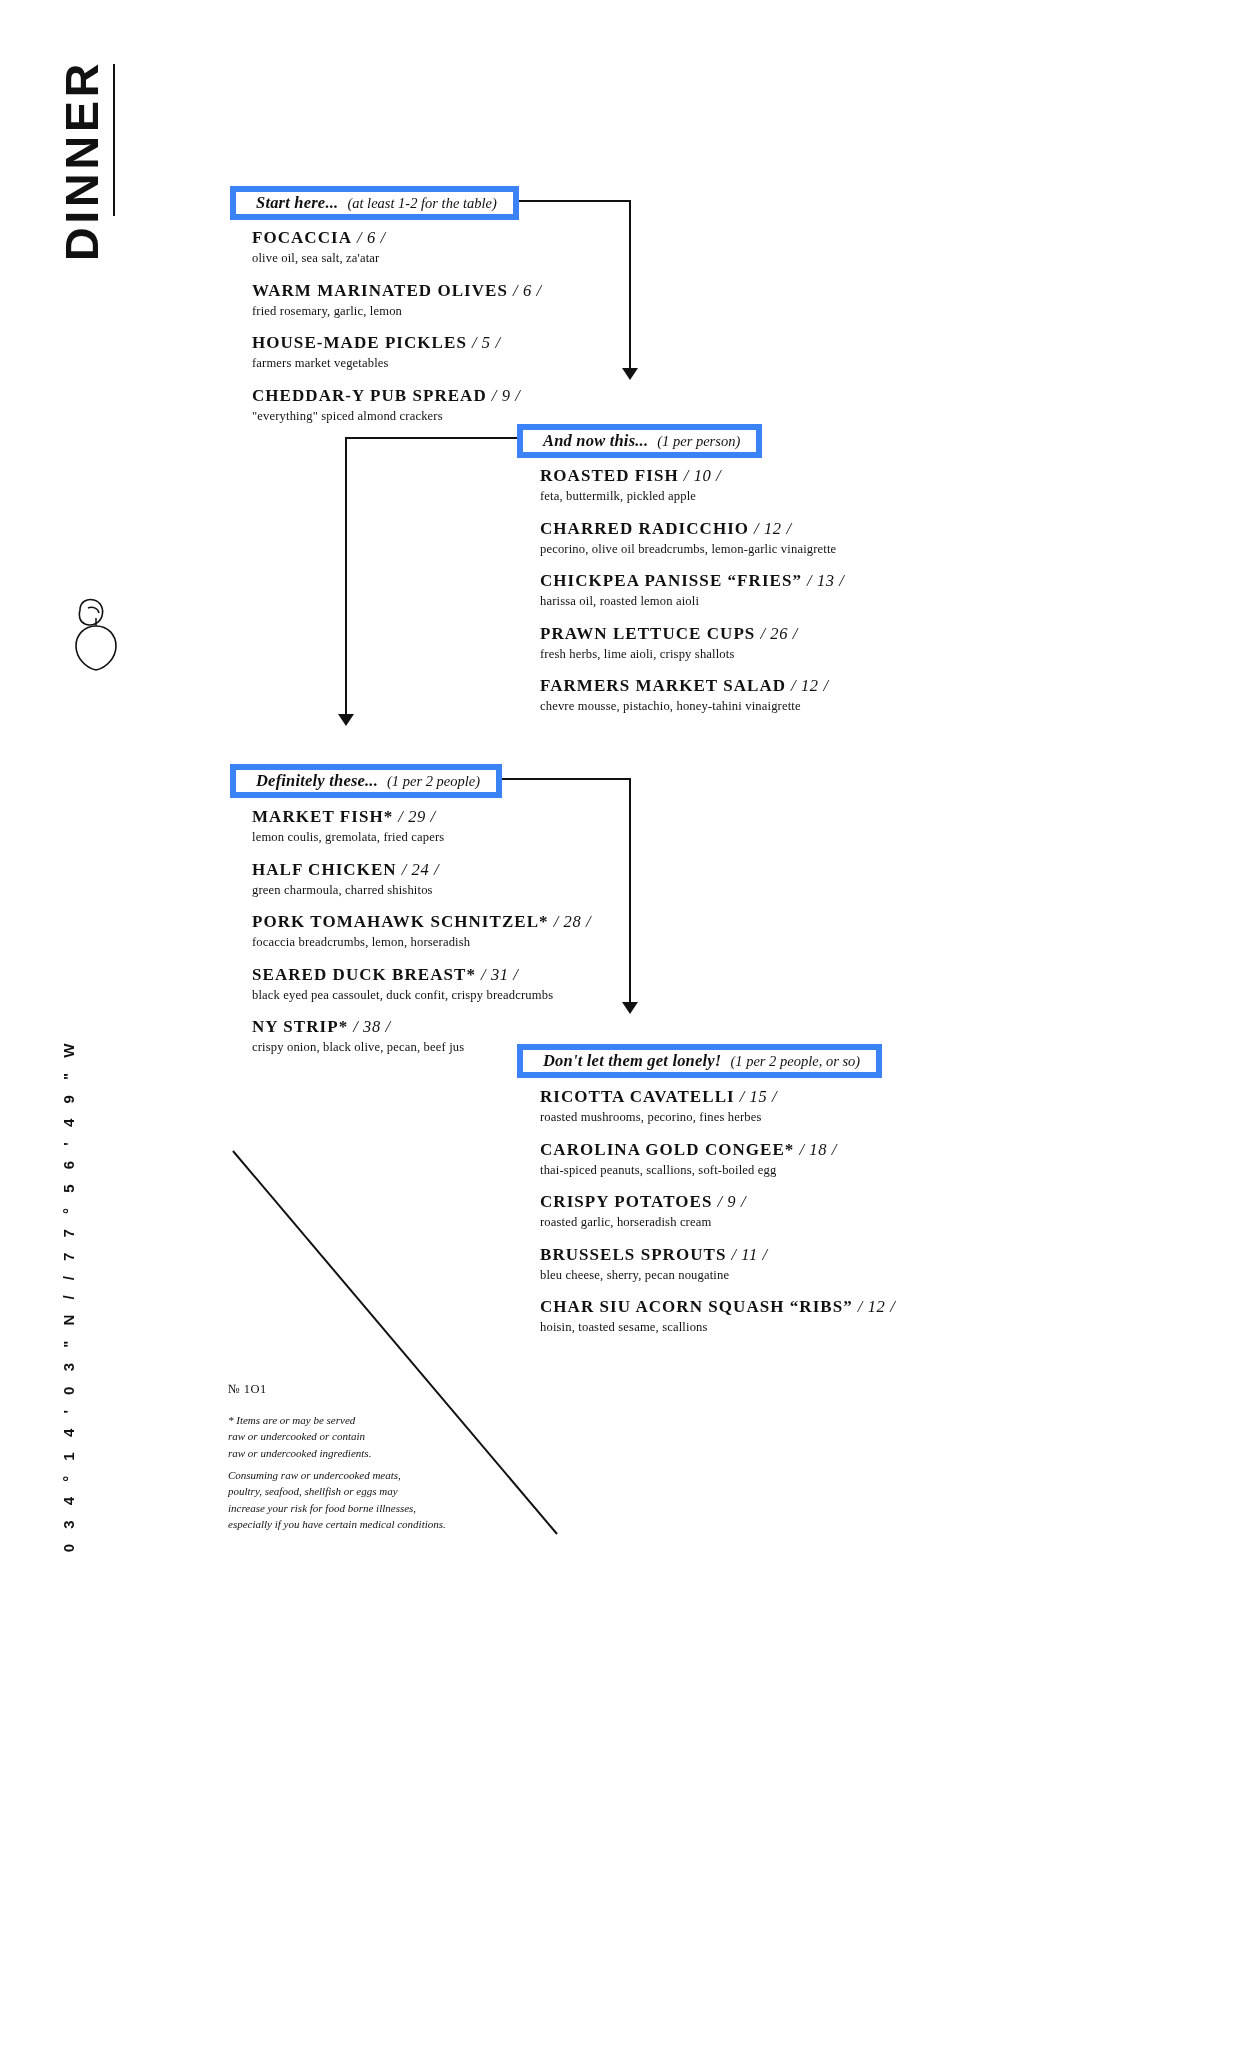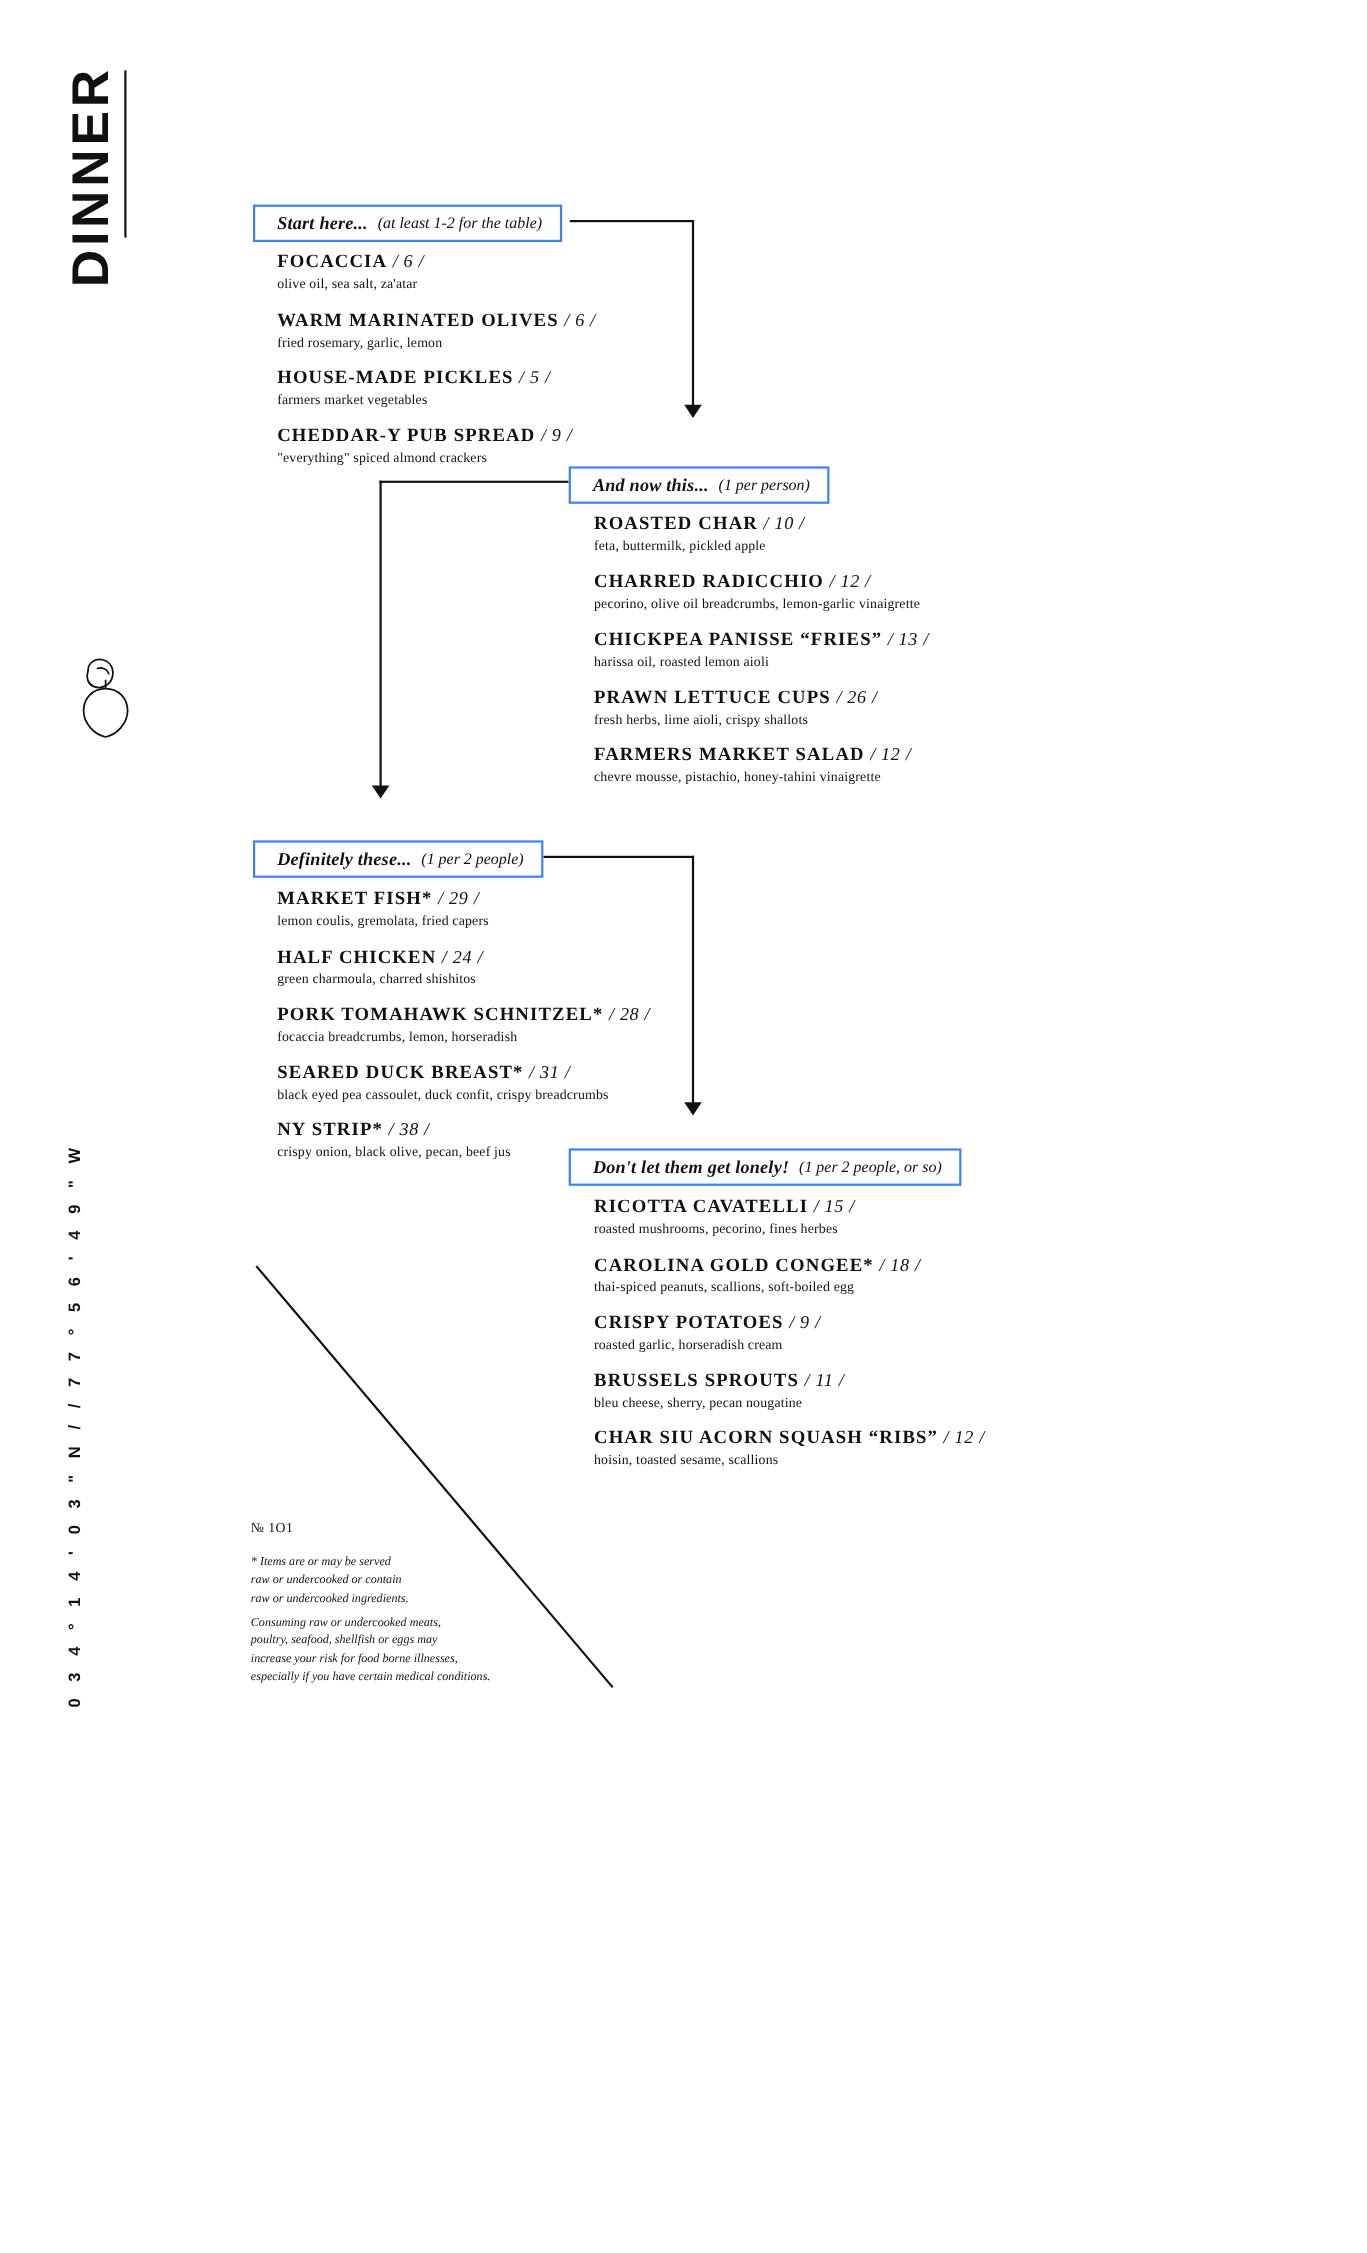--- a/index.html
+++ b/index.html
@@ -58,21 +58,21 @@
     position: absolute;
     left: 68px;
     top: 596px;
     width: 56px;
     height: 76px;
   }
 
   
   .sec-head {
     position: absolute;
-    border: 2px solid #3b82f6;
+    border: 6px solid #3b82f6;
     background: #fff;
     height: 34px;
     display: flex;
     align-items: center;
     padding: 0 16px 0 20px;
     white-space: nowrap;
     z-index: 3;
   }
   .sec-head .lead {
     font-weight: 700;
@@ -203,21 +203,21 @@
     </div>
   </div>
 
   <div class="sec-head" style="left:517px; top:424px;">
     <span class="lead">And now this...</span>
     <span class="note">(1 per person)</span>
   </div>
   <div class="items" style="left:540px; top:466px; width:400px;">
     <div class="item">
       <div class="item-line">
-        <span class="item-name">ROASTED CHAR</span><span class="item-price">/ 10 /</span>
+        <span class="item-name">ROASTED FISH</span><span class="item-price">/ 10 /</span>
       </div>
       <div class="item-desc">feta, buttermilk, pickled apple</div>
     </div>
     <div class="item">
       <div class="item-line">
         <span class="item-name">CHARRED RADICCHIO</span><span class="item-price">/ 12 /</span>
       </div>
       <div class="item-desc">pecorino, olive oil breadcrumbs,
 lemon-garlic vinaigrette</div>
     </div>

